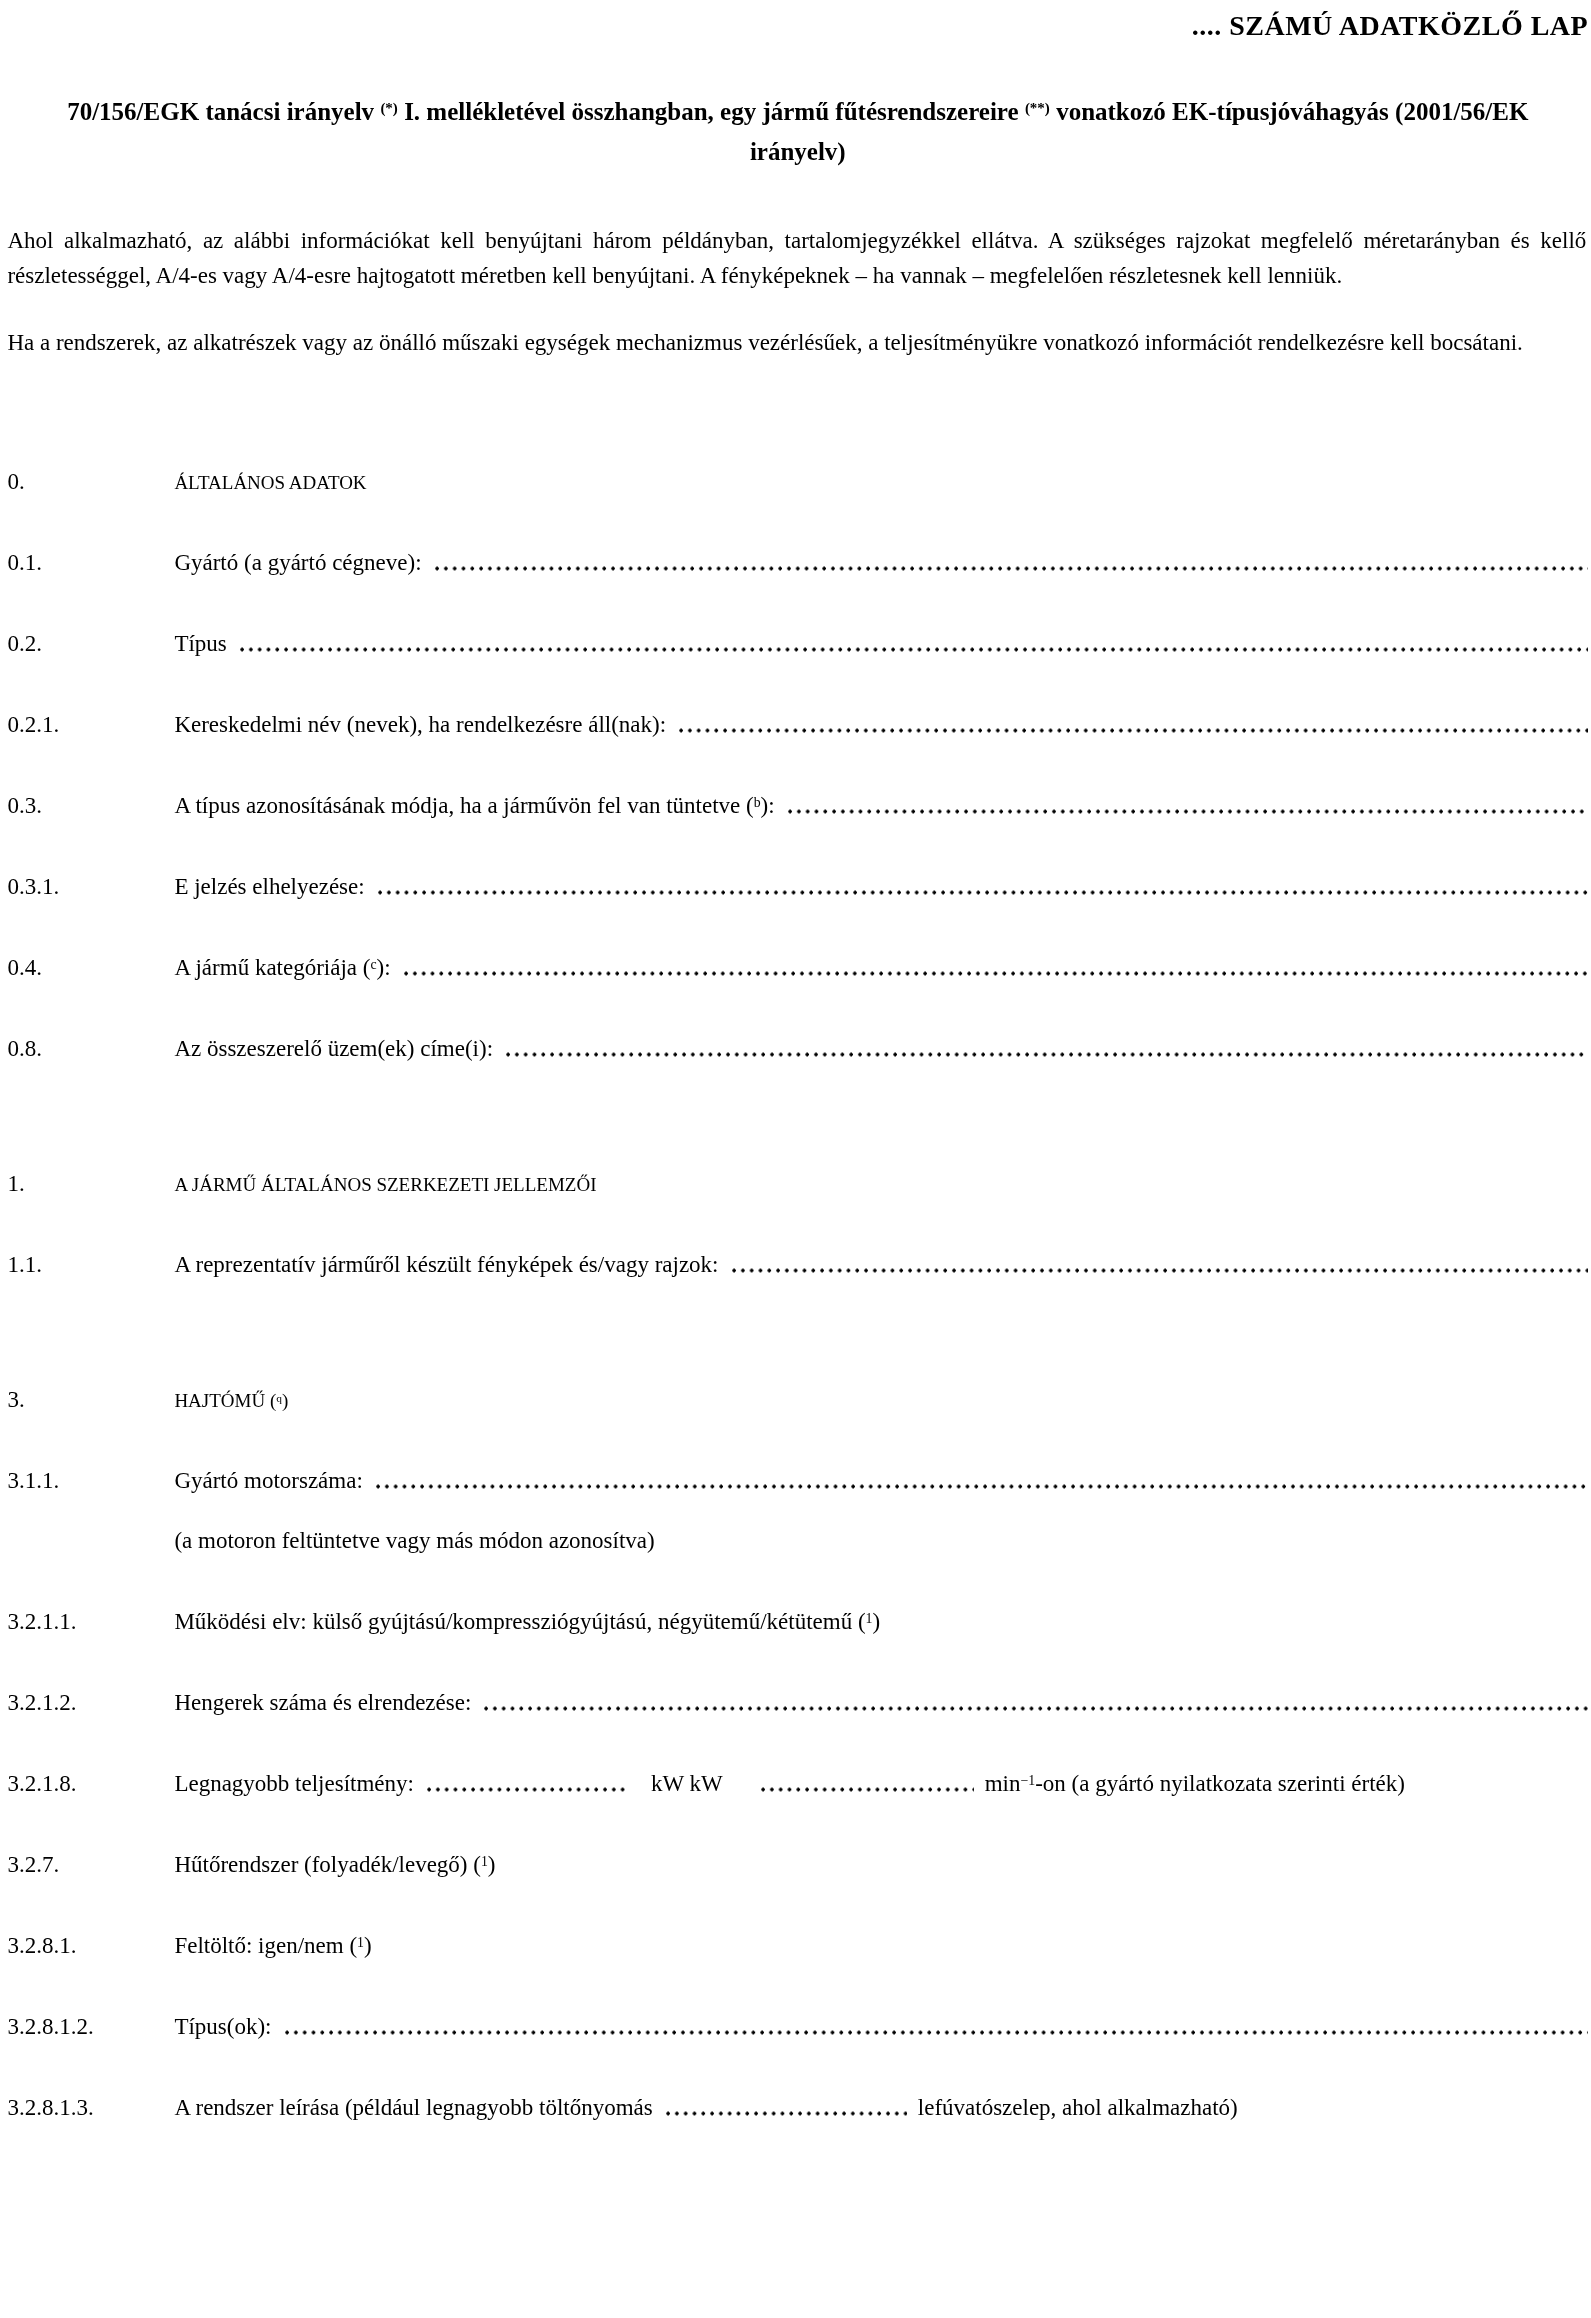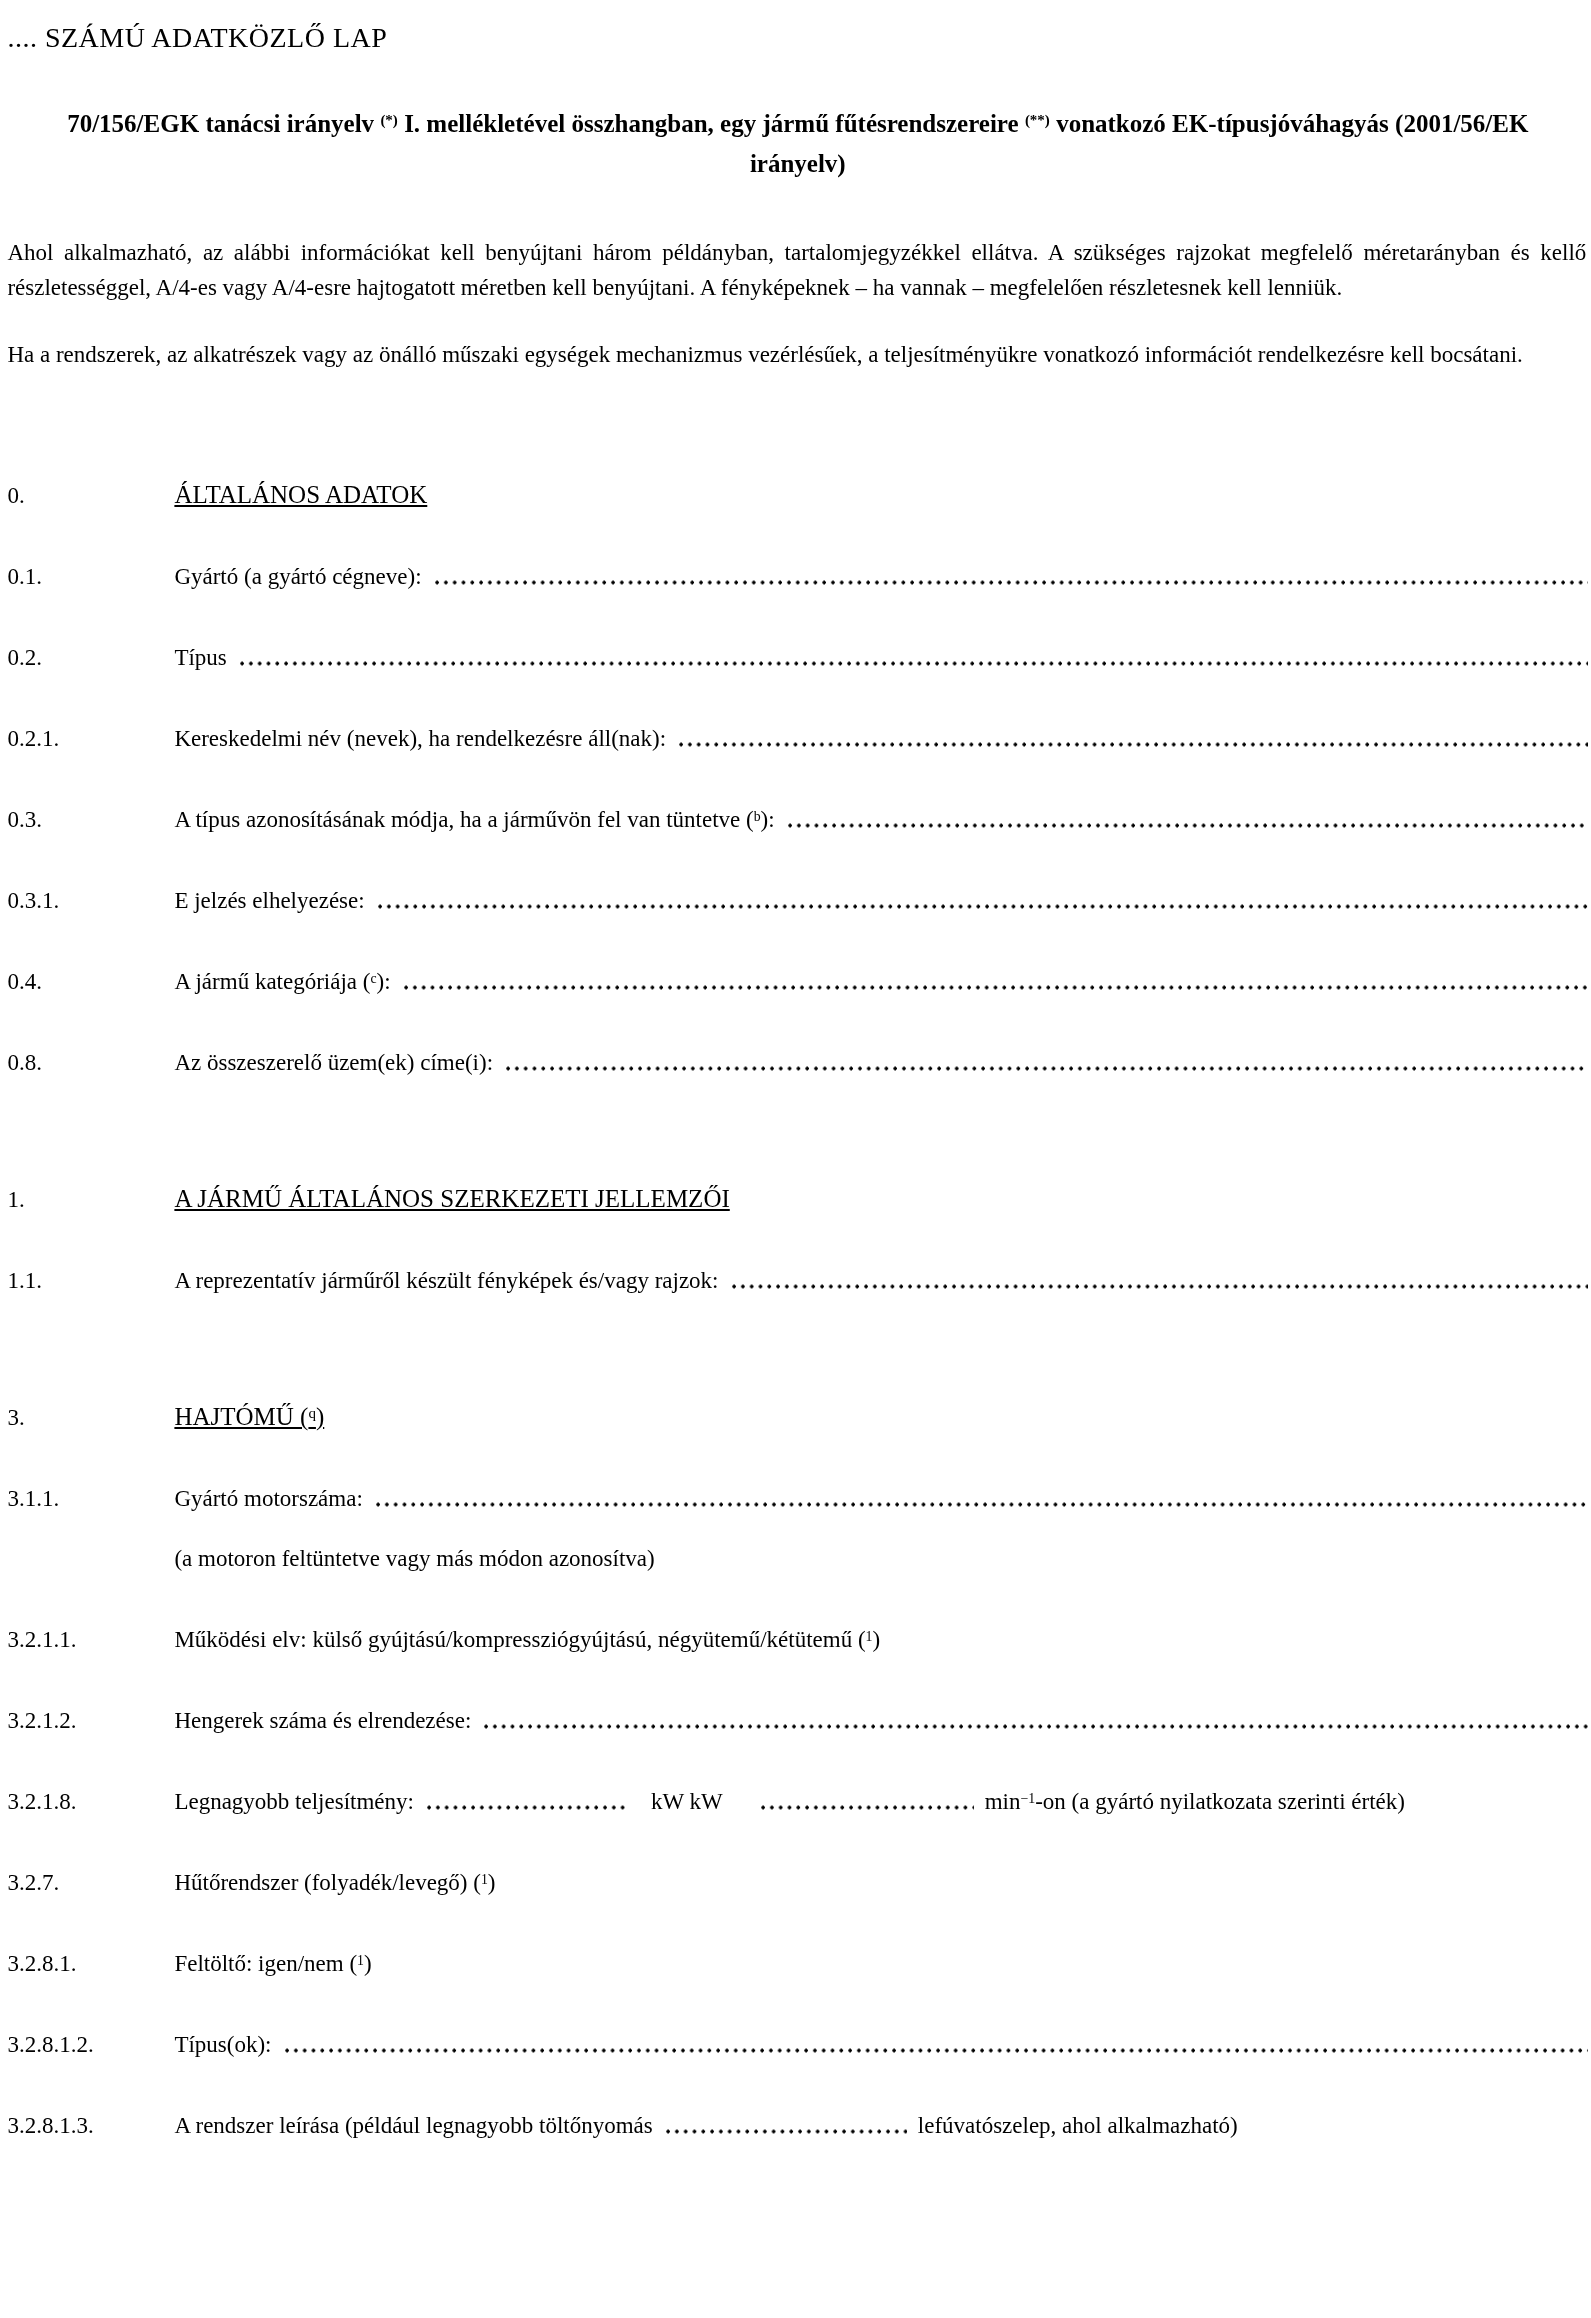--- a/index.html
+++ b/index.html
@@ -10,24 +10,24 @@
     font-size: 23px;
   }
   .page {
     box-sizing: border-box;
     width: 1591px; height: 2571px;
     padding: 7.4px 2.8px 0 7.4px;
     overflow: hidden;
     background: #ffffff;
   }
   .title {
-    text-align: left;
-    font-weight: normal;
+    text-align: right;
+    font-weight: bold;
     font-size: 28px;
-    margin-top: 15px;
+    margin-top: 3px;
     letter-spacing: 0.5px;
   }
   .subtitle {
     text-align: center;
     font-weight: bold;
     font-size: 25px;
     line-height: 40px;
     width: 1475px;
     margin: 50px auto 12px auto;
   }
@@ -42,21 +42,21 @@
   .row {
     display: flex;
     align-items: baseline;
     margin-top: 55px;
   }
   .row.first { margin-top: 78px; }
   .row.heading { margin-top: 109px; }
   .row.cont { margin-top: 34px; }
   .num { flex: 0 0 167px; white-space: nowrap; }
   .label, .tail, .mid, .htext { white-space: nowrap; }
-  .htext { font-size: 25px; text-decoration: underline; }
+  .htext { font-size: 19px; }
   .sp {
     font-size: 60%;
     position: relative;
     top: -0.5em;
     line-height: 0;
   }
   .leader {
     flex: 1 1 auto;
     height: 4.2px;
     margin-left: 13px;

